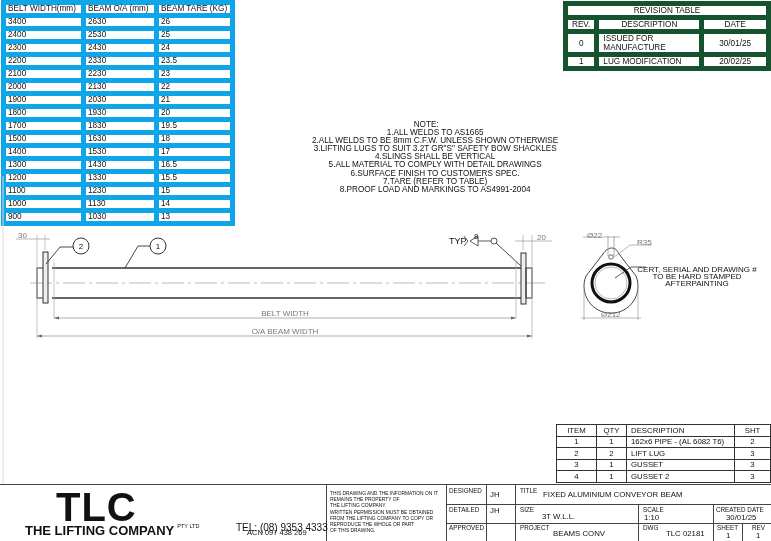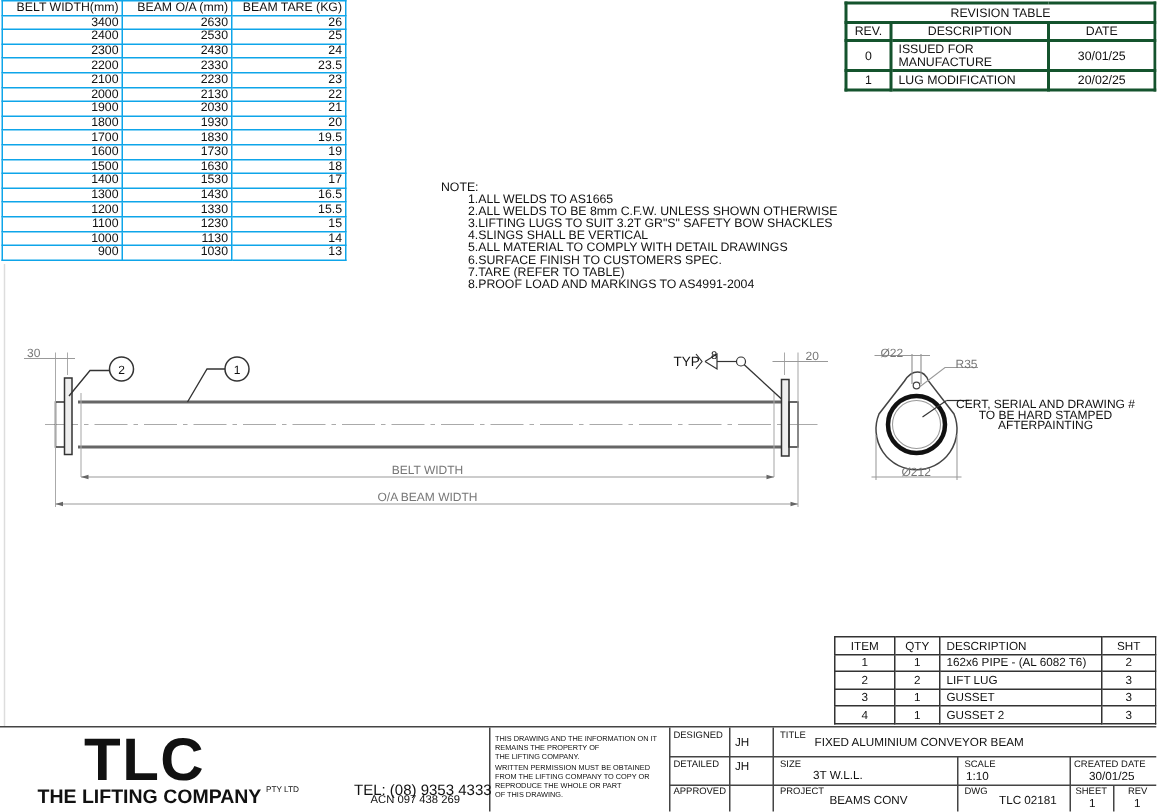--- a/index.html
+++ b/index.html
@@ -2,31 +2,31 @@
 <html><head>
 <meta charset="utf-8">
 <style>
   * { box-sizing: border-box; margin: 0; padding: 0; }
   html, body { width: 771px; height: 541px; background: #ffffff; overflow: hidden; }
   body { position: relative; font-family: "Liberation Sans", sans-serif; color: #111; }
   .abs { position: absolute; }
 
   
   table.tare { position: absolute; left: 1px; top: 0; border-collapse: collapse; font-size: 8.2px; line-height: 8px; }
-  table.tare th, table.tare td { border: 1px solid #0ea5e9; text-align: right; padding: 0 2px; height: 9.6px; }
+  table.tare th, table.tare td { border: 5px solid #0ea5e9; text-align: left; padding: 0 2px; height: 9.6px; }
   table.tare th { font-weight: normal; }
   table.tare col.c1 { width: 80px; } table.tare col.c2 { width: 73px; } table.tare col.c3 { width: 76px; }
 
   
   table.rev { position: absolute; left: 563px; top: 1px; width: 208px; border-collapse: collapse; font-size: 8.2px; }
-  table.rev td, table.rev th { border: 2px solid #14532d; height: 12.5px; padding: 0 4px; font-weight: normal; }
+  table.rev td, table.rev th { border: 5px solid #14532d; height: 12.5px; padding: 0 4px; font-weight: normal; }
   table.rev .ctr { text-align: center; }
 
   
-  .notes { position: absolute; left: 294px; top: 121px; font-size: 8.2px; line-height: 8.1px; }
+  .notes { position: absolute; left: 294px; top: 121px; font-size: 8.2px; line-height: 8.1px; text-align: center; }
   .notes ol { list-style: none; margin-left: 18px; }
 
   
   table.bom { position: absolute; left: 556px; top: 424px; width: 215px; border-collapse: collapse; font-size: 7.8px; padding-left: 16px; }
   table.bom td, table.bom th { border: 1px solid #333; height: 11.5px; padding: 0 4px; font-weight: normal; }
   table.bom .ctr { text-align: center; }
 
   
   .tb { position: absolute; left: 0; top: 484px; width: 771px; height: 57px; border-top: 1px solid #444; }
   .tb .cell { position: absolute; border-left: 1px solid #444; }
@@ -95,25 +95,20 @@
       </tr>
       <tr>
         <td>1800</td>
         <td>1930</td>
         <td>20</td>
       </tr>
       <tr>
         <td>1700</td>
         <td>1830</td>
         <td>19.5</td>
-      </tr>
-      <tr>
-        <td>1600</td>
-        <td>1730</td>
-        <td>19</td>
       </tr>
       <tr>
         <td>1500</td>
         <td>1630</td>
         <td>18</td>
       </tr>
       <tr>
         <td>1400</td>
         <td>1530</td>
         <td>17</td>

